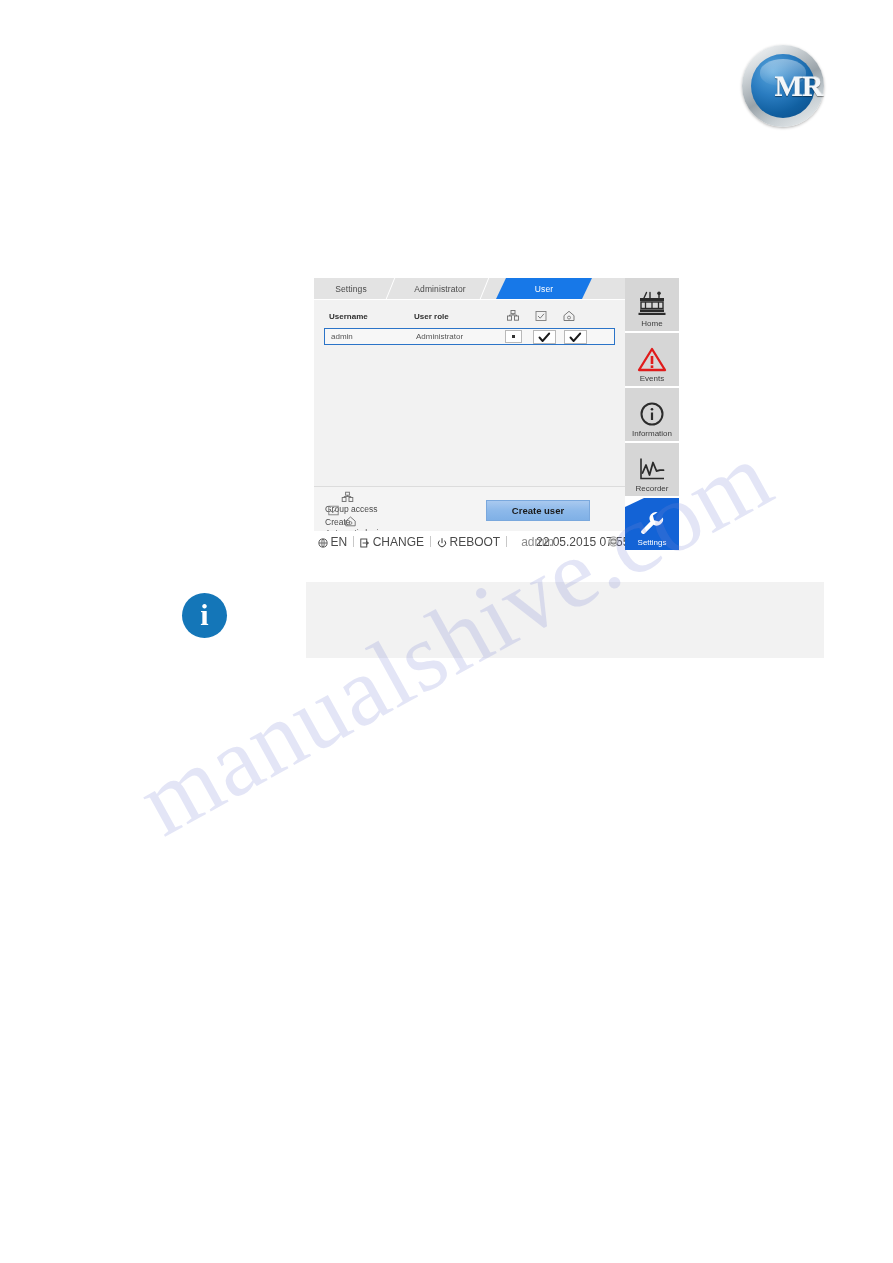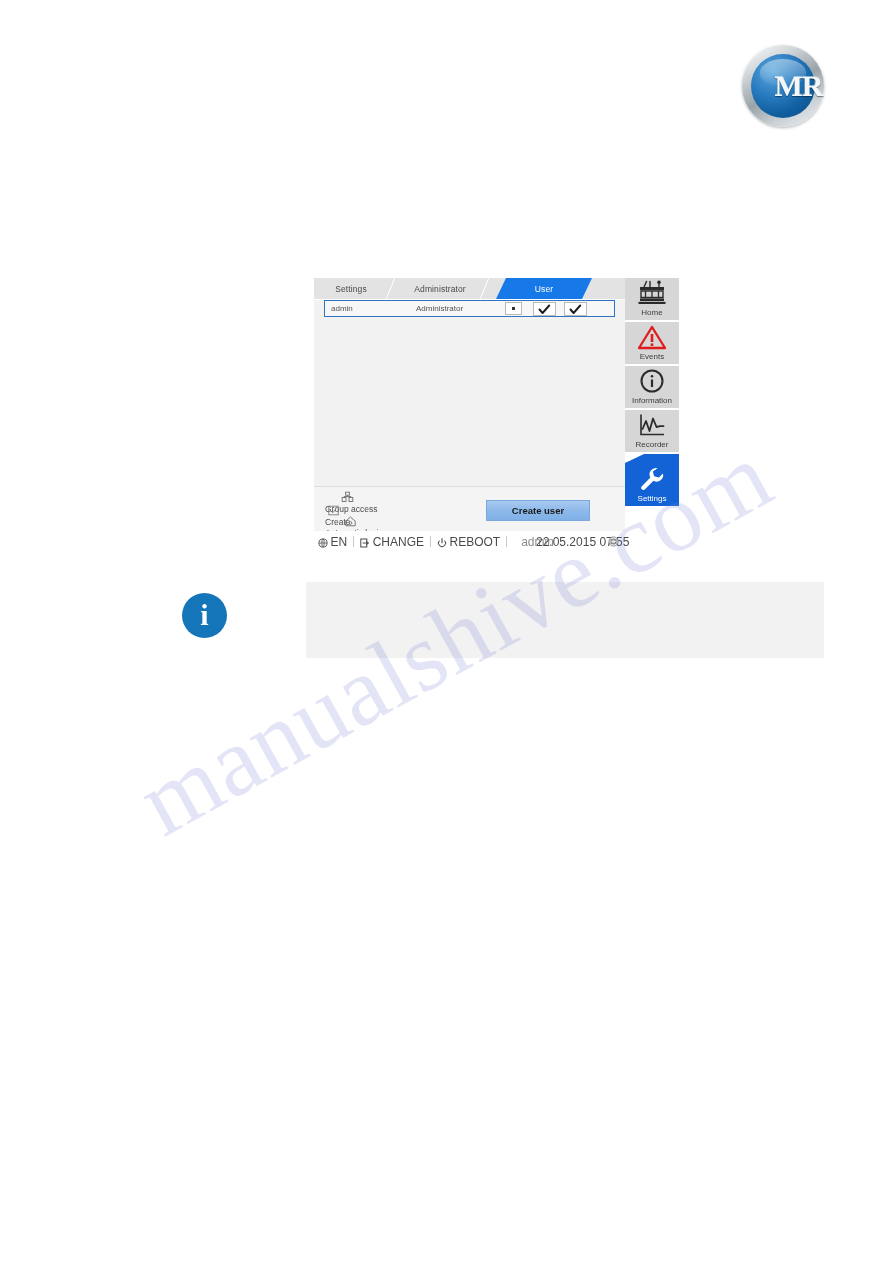--- a/index.html
+++ b/index.html
@@ -300,21 +300,21 @@
     position: absolute;
     left: 311px;
     top: 0;
     width: 54px;
     height: 253px;
     background: #ffffff;
   }
   .nav-tile {
     position: relative;
     width: 54px;
-    height: 44px;
+    height: 55px;
     background: #d6d6d6;
     border-bottom: 2px solid #ffffff;
     box-sizing: border-box;
     display: flex;
     flex-direction: column;
     align-items: center;
     justify-content: flex-end;
     padding-bottom: 3px;
   }
   .nav-tile .nav-icon {
@@ -424,20 +424,47 @@
     <div id="tab-bar">
       <div class="tab" id="tab-settings">Settings</div>
       <div class="tab-sep" id="sep-1"></div>
       <div class="tab" id="tab-admin">Administrator</div>
       <div class="tab-sep" id="sep-2"></div>
       <div class="tab tab-active" id="tab-user">User</div>
     </div>
 
     <div id="content-area">
 
+      <div id="table-head">
+        <div class="th" id="th-username">Username</div>
+        <div class="th" id="th-role">User role</div>
+
+        <div class="th-icon" id="th-icon-group">
+          <svg viewBox="0 0 14 14" width="14" height="14">
+            <rect x="5" y="1.5" width="4" height="3.2" fill="none" stroke="#6d6d6d" stroke-width="0.9"></rect>
+            <rect x="1.5" y="7" width="4" height="4.2" fill="none" stroke="#6d6d6d" stroke-width="0.9"></rect>
+            <rect x="8.5" y="7" width="4" height="4.2" fill="none" stroke="#6d6d6d" stroke-width="0.9"></rect>
+            <path d="M7 4.7 L7 6 M3.5 6 L10.5 6 M3.5 6 L3.5 7 M10.5 6 L10.5 7" fill="none" stroke="#6d6d6d" stroke-width="0.9"></path>
+          </svg>
+        </div>
+
+        <div class="th-icon" id="th-icon-active">
+          <svg viewBox="0 0 14 14" width="14" height="14">
+            <rect x="2" y="2.5" width="10" height="9" fill="none" stroke="#7d7d7d" stroke-width="0.9"></rect>
+            <path d="M4 7 L6.2 9.2 L10 4.8" fill="none" stroke="#7d7d7d" stroke-width="1"></path>
+          </svg>
+        </div>
+
+        <div class="th-icon" id="th-icon-login">
+          <svg viewBox="0 0 14 14" width="14" height="14">
+            <path d="M7 2.3 L12 6.6 L12 11.5 L2 11.5 L2 6.6 Z" fill="none" stroke="#6d6d6d" stroke-width="0.9" stroke-linejoin="round"></path>
+            <circle cx="7" cy="8.6" r="1.5" fill="none" stroke="#6d6d6d" stroke-width="0.8"></circle>
+          </svg>
+        </div>
+      </div>
 
       <div id="user-row">
         <div id="cell-username">admin</div>
         <div id="cell-role">Administrator</div>
 
         <div class="cell-box" id="cell-group">
           <div class="dot-square"></div>
         </div>
 
         <div class="cell-box" id="cell-active">

